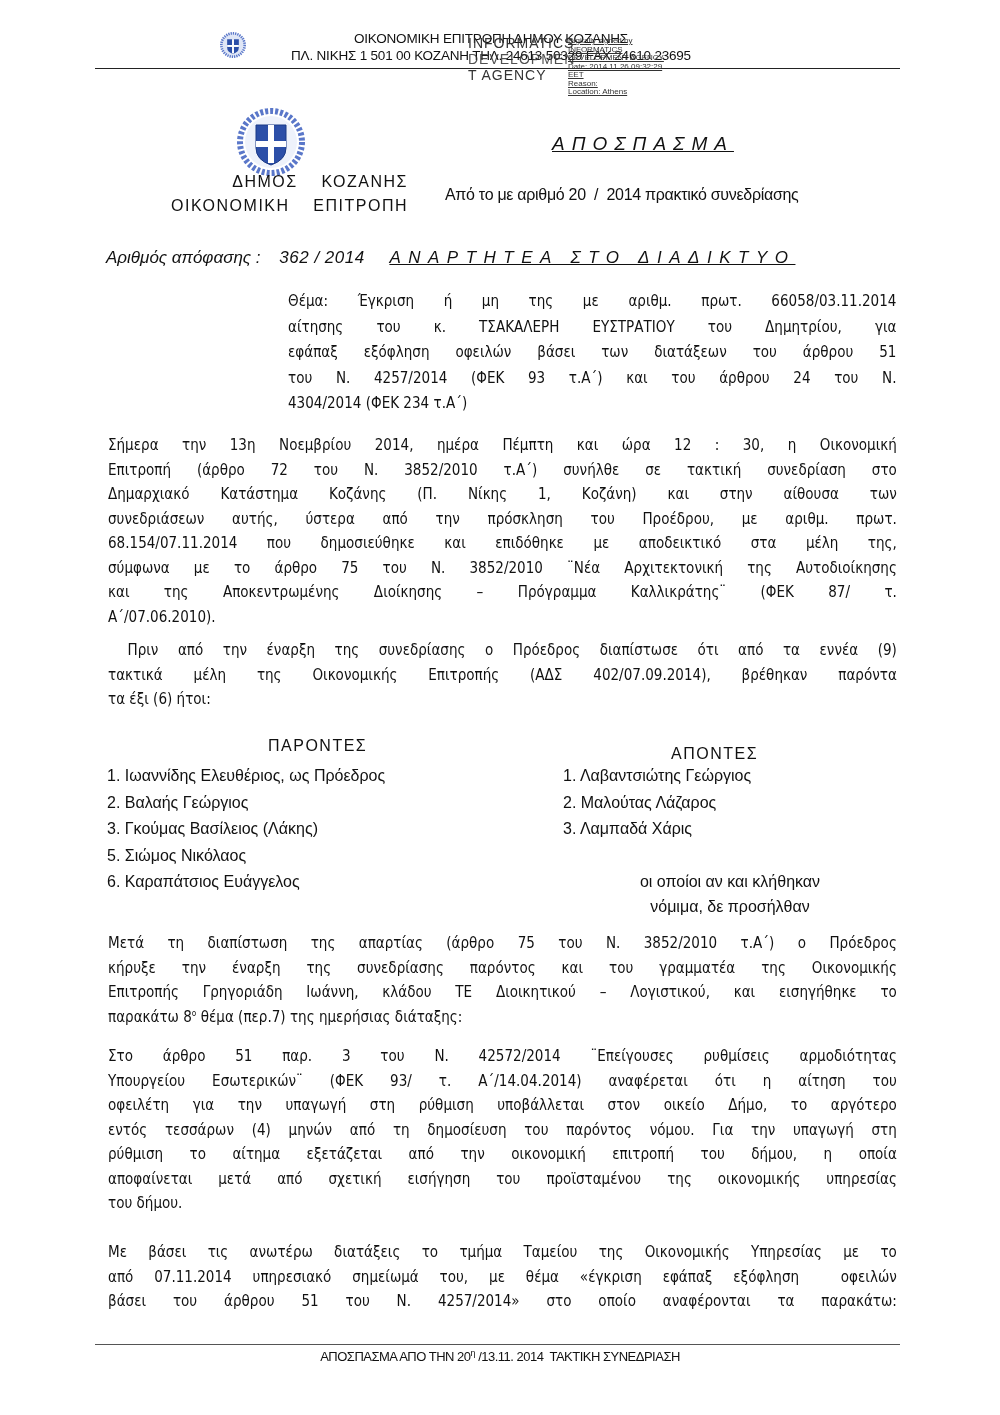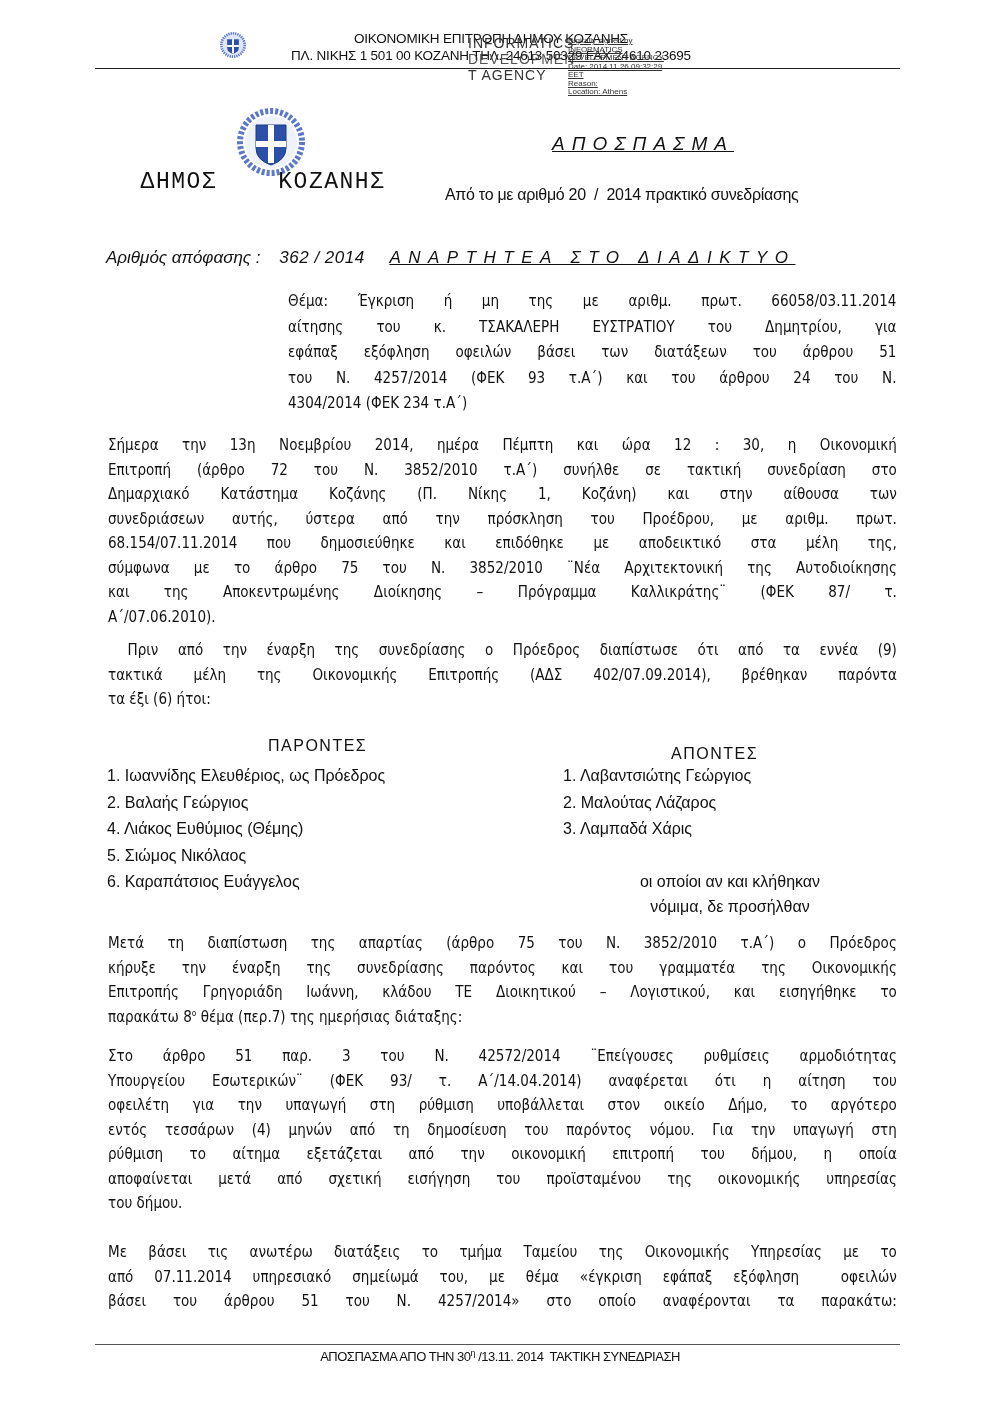--- a/index.html
+++ b/index.html
@@ -4,22 +4,22 @@
 <style>
   html, body { margin: 0; padding: 0; background: #ffffff; }
   body { width: 1000px; height: 1415px; position: relative; overflow: hidden;
          font-family: "DejaVu Sans Condensed", "DejaVu Sans", sans-serif; color: #111; }
   .hdr-line { position: absolute; left: 95px; width: 805px; height: 1px; background: #222; }
   .hdr-text { position: absolute; left: 0; width: 982px; text-align: center; font-size: 13.5px;
               font-family: "Liberation Sans", sans-serif; letter-spacing: -0.2px; line-height: 17px; }
   .sig { position: absolute; font-family: "Liberation Sans", sans-serif; color: #333; }
   .emblem-small { position: absolute; left: 220px; top: 32px; width: 26px; height: 26px; }
   .emblem-big { position: absolute; left: 237px; top: 108px; width: 68px; height: 68px; }
-  .org { position: absolute; text-align: center; font-family: Liberation Mono, monospace;
-         font-size: 23px; letter-spacing: 1.5px; line-height: 24px; }
+  .org { position: absolute; text-align: right; font-family: Liberation Sans, sans-serif;
+         font-size: 16px; letter-spacing: 1.5px; line-height: 24px; }
   .title { position: absolute; left: 552px; top: 133px; font-size: 19px; font-style: italic;
            text-decoration: underline; letter-spacing: 7px; font-family: "Liberation Sans", sans-serif; }
   .subtitle { position: absolute; left: 445px; top: 186px; font-size: 16px; font-family: "Liberation Sans", sans-serif; letter-spacing: -0.3px; }
   .decision { position: absolute; left: 106px; top: 248px; font-size: 17px; font-style: italic;
               font-family: "Liberation Sans", sans-serif; }
   .decision .num { letter-spacing: 0.5px; }
   .decision .post { margin-left: 20px; text-decoration: underline; letter-spacing: 7.5px; }
   .para { position: absolute; font-size: 16.5px; line-height: 25.5px; text-align: justify;
           font-family: "DejaVu Sans", sans-serif; transform-origin: left top; }
   .para span.line { display: block; text-align: justify; text-align-last: justify; white-space: nowrap; }
@@ -64,20 +64,21 @@
 <svg class="emblem-big" viewBox="0 0 68 68">
   <circle cx="34" cy="34" r="31" fill="none" stroke="#5a77c9" stroke-width="6" stroke-dasharray="3 2"></circle>
   <circle cx="34" cy="34" r="26" fill="#eef2fb"></circle>
   <path d="M19 17 H49 V40 Q49 52 34 57 Q19 52 19 40 Z" fill="#2c4fa8" stroke="#1b3a86" stroke-width="1"></path>
   <rect x="31" y="17" width="6" height="38" fill="#ffffff"></rect>
   <rect x="19" y="33" width="30" height="6" fill="#ffffff"></rect>
 </svg>
 
 <div class="org" style="left:118px; top:170px; width:290px;">
   <div style="white-space:pre;">ΔΗΜΟΣ    ΚΟΖΑΝΗΣ</div>
+  <div style="white-space:pre;">ΟΙΚΟΝΟΜΙΚΗ    ΕΠΙΤΡΟΠΗ</div>
 </div>
 
 <div class="title">ΑΠΟΣΠΑΣΜΑ</div>
 <div class="subtitle" style="white-space:pre;">Από το με αριθμό 20  /  2014 πρακτικό συνεδρίασης</div>
 
 <div class="decision">
   <span>Αριθμός απόφασης :</span>
   <span class="num" style="margin-left:14px;">362 / 2014</span>
   <span class="post">ΑΝΑΡΤΗΤΕΑ ΣΤΟ ΔΙΑΔΙΚΤΥΟ</span>
 </div>
@@ -104,21 +105,21 @@
 <div class="para cond" style="left:108px; top:638px; width:962px; line-height:24.5px;">
   <span class="line" style="white-space:pre;"> Πριν από την έναρξη της συνεδρίασης ο Πρόεδρος διαπίστωσε ότι από τα εννέα (9)</span>
   <span class="line">τακτικά μέλη της Οικονομικής Επιτροπής (ΑΔΣ 402/07.09.2014), βρέθηκαν παρόντα</span>
   <span class="line last">τα έξι (6) ήτοι:</span>
 </div>
 
 <div class="col-h" style="left:268px; top:737px;">ΠΑΡΟΝΤΕΣ</div>
 <div class="list" style="left:107px; top:763px;">
   <div>1. Ιωαννίδης Ελευθέριος, ως Πρόεδρος</div>
   <div>2. Βαλαής Γεώργιος</div>
-  <div>4. Λιάκος Ευθύμιος (Θέμης)</div>
+  <div>3. Γκούμας Βασίλειος (Λάκης)</div>
   <div>5. Σιώμος Νικόλαος</div>
   <div>6. Καραπάτσιος Ευάγγελος</div>
 </div>
 
 <div class="col-h" style="left:671px; top:737px;margin-top:8px;">ΑΠΟΝΤΕΣ</div>
 <div class="list" style="left:563px; top:763px;">
   <div>1. Λαβαντσιώτης Γεώργιος</div>
   <div>2. Μαλούτας Λάζαρος</div>
   <div>3. Λαμπαδά Χάρις</div>
 </div>
@@ -145,15 +146,15 @@
 </div>
 
 <div class="para cond" style="left:108px; top:1240px; width:962px; line-height:24.5px;">
   <span class="line">Με βάσει τις ανωτέρω διατάξεις το τμήμα Ταμείου της Οικονομικής Υπηρεσίας με το</span>
   <span class="line" style="white-space:pre;">από 07.11.2014 υπηρεσιακό σημείωμά του, με θέμα «έγκριση εφάπαξ εξόφληση  οφειλών</span>
   <span class="line">βάσει του άρθρου 51 του Ν. 4257/2014» στο οποίο αναφέρονται τα παρακάτω:</span>
 </div>
 
 <div class="hdr-line" style="top:1344px; background:#555;"></div>
 <div class="footer" style="top:1348px;">
-  <span>ΑΠΟΣΠΑΣΜΑ ΑΠΟ ΤΗΝ 30</span><sup>η</sup><span style="white-space:pre;"> /13.11. 2014  ΤΑΚΤΙΚΗ ΣΥΝΕΔΡΙΑΣΗ</span>
+  <span>ΑΠΟΣΠΑΣΜΑ ΑΠΟ ΤΗΝ 20</span><sup>η</sup><span style="white-space:pre;"> /13.11. 2014  ΤΑΚΤΙΚΗ ΣΥΝΕΔΡΙΑΣΗ</span>
 </div>
 <div class="footer" style="top:1432px;text-align:right;">Σελίδα 1 από 3</div>
 
 </body></html>

